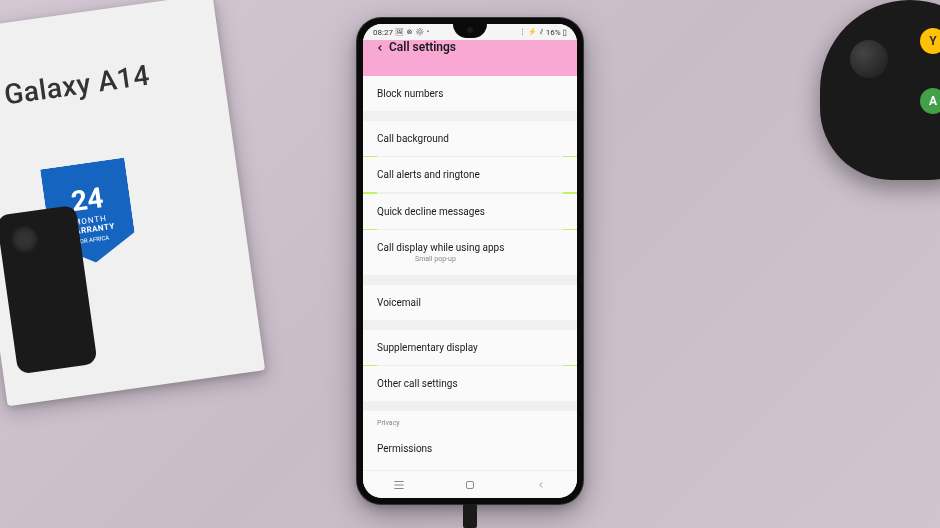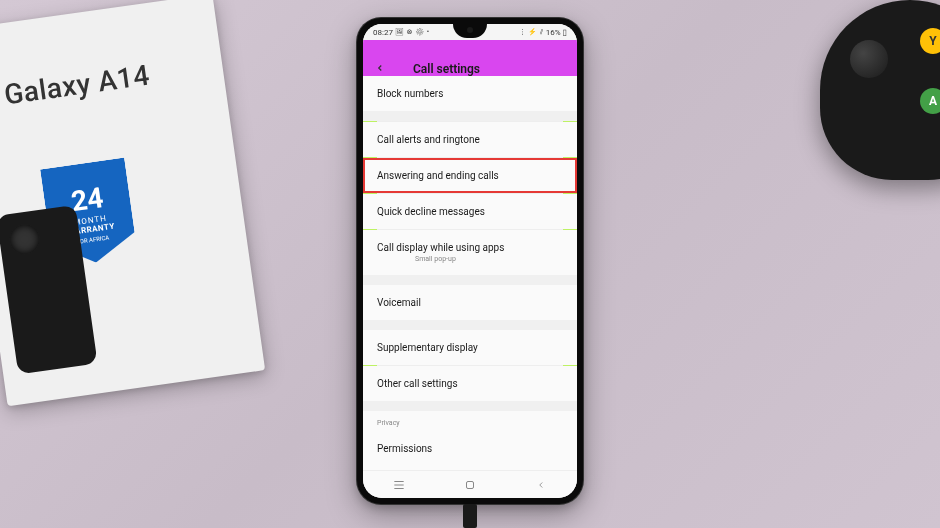--- a/index.html
+++ b/index.html
@@ -174,24 +174,24 @@
       background: #f5f5f5;
     }
     .status-left { display: flex; align-items: center; gap: 2px; }
     .status-right { display: flex; align-items: center; gap: 2px; }
     .status-icons { font-size: 7px; letter-spacing: 0.5px; }
     
     
     .header {
       height: 36px;
       display: flex;
-      align-items: flex-end;
+      align-items: flex-start;
       padding: 0 12px;
-      background: #d946ef;
-      gap: 28px;
+      background: #f9a8d4;
+      gap: 4px;
     }
     .back-icon {
       font-size: 14px;
       color: #333;
     }
     .header-title {
       font-size: 12px;
       font-weight: 600;
       color: #1a1a1a;
     }
@@ -302,30 +302,30 @@
       </span>
       <span class="header-title">Call settings</span>
     </div>
 
     <div class="settings-list">
       <div class="setting-item">
         <span>Block numbers</span>
       </div>
       <div class="section-gap"></div>
 
+      <div class="setting-item">
+        <span>Call background</span>
+      </div>
       <div class="divider"></div>
 
       <div class="setting-item">
         <span>Call alerts and ringtone</span>
       </div>
       <div class="divider"></div>
 
-      <div class="setting-item highlighted">
-        <span>Answering and ending calls</span>
-      </div>
       <div class="divider"></div>
 
       <div class="setting-item">
         <span>Quick decline messages</span>
       </div>
       <div class="divider"></div>
 
       <div class="setting-item">
         <span>Call display while using apps</span>
         <div class="setting-subtitle">Small pop-up</div>

